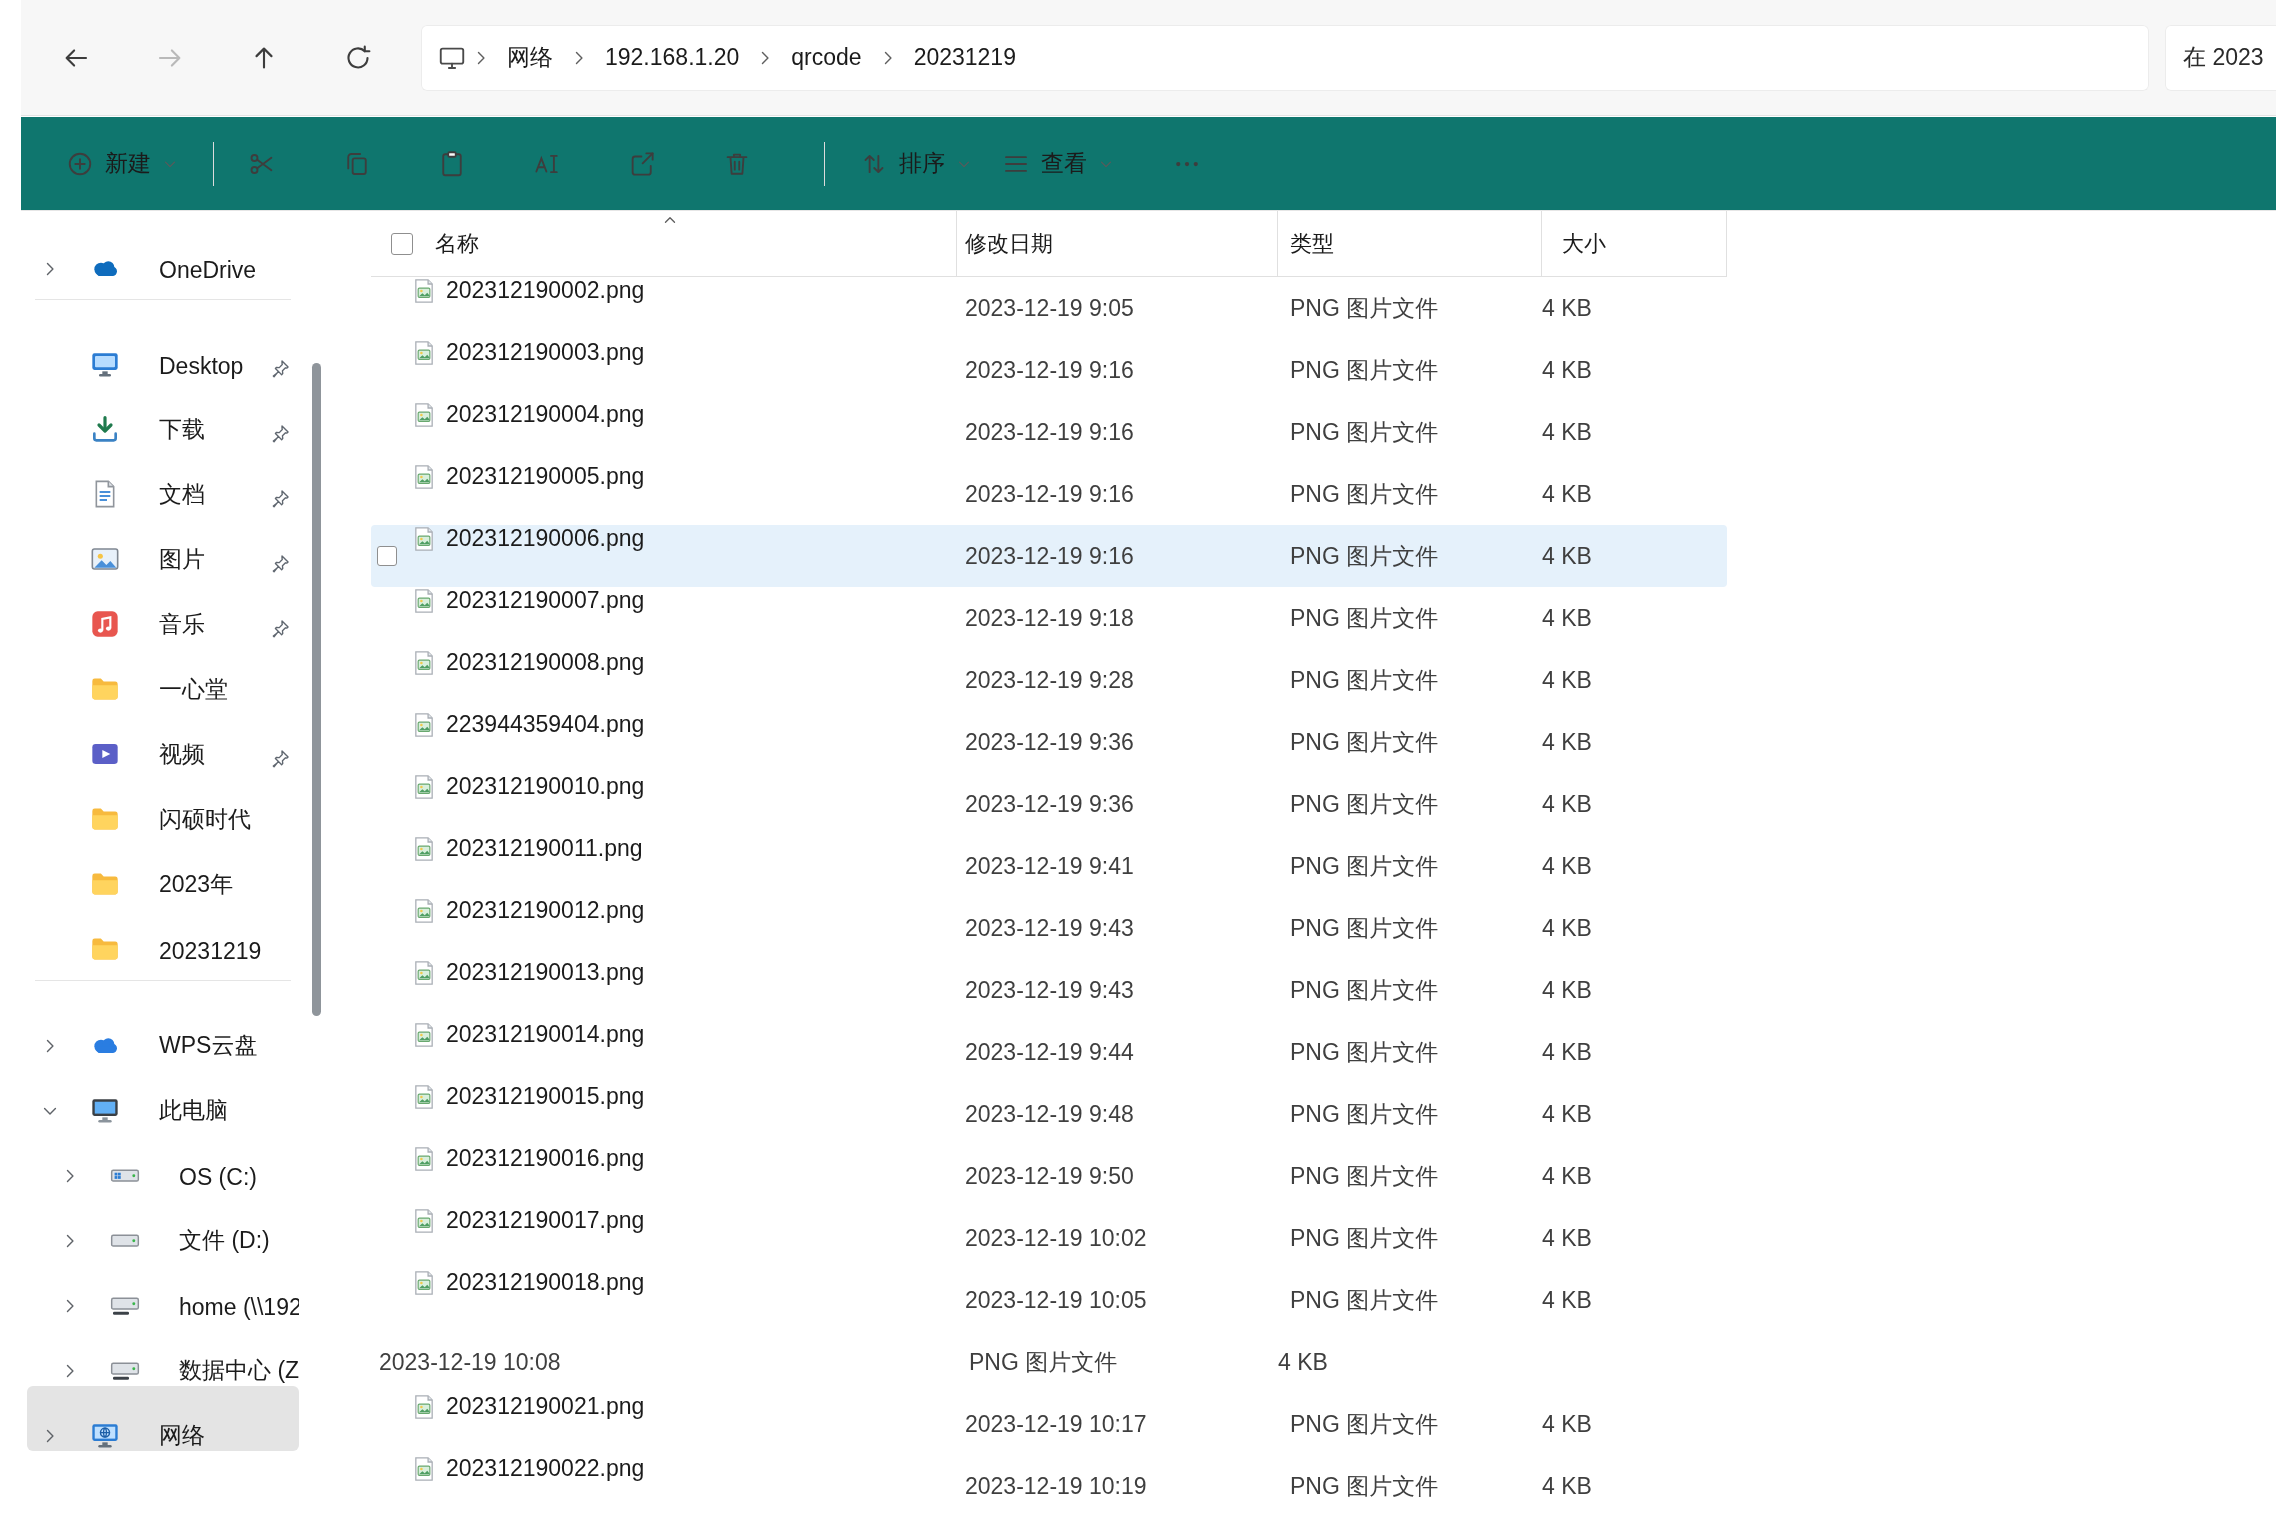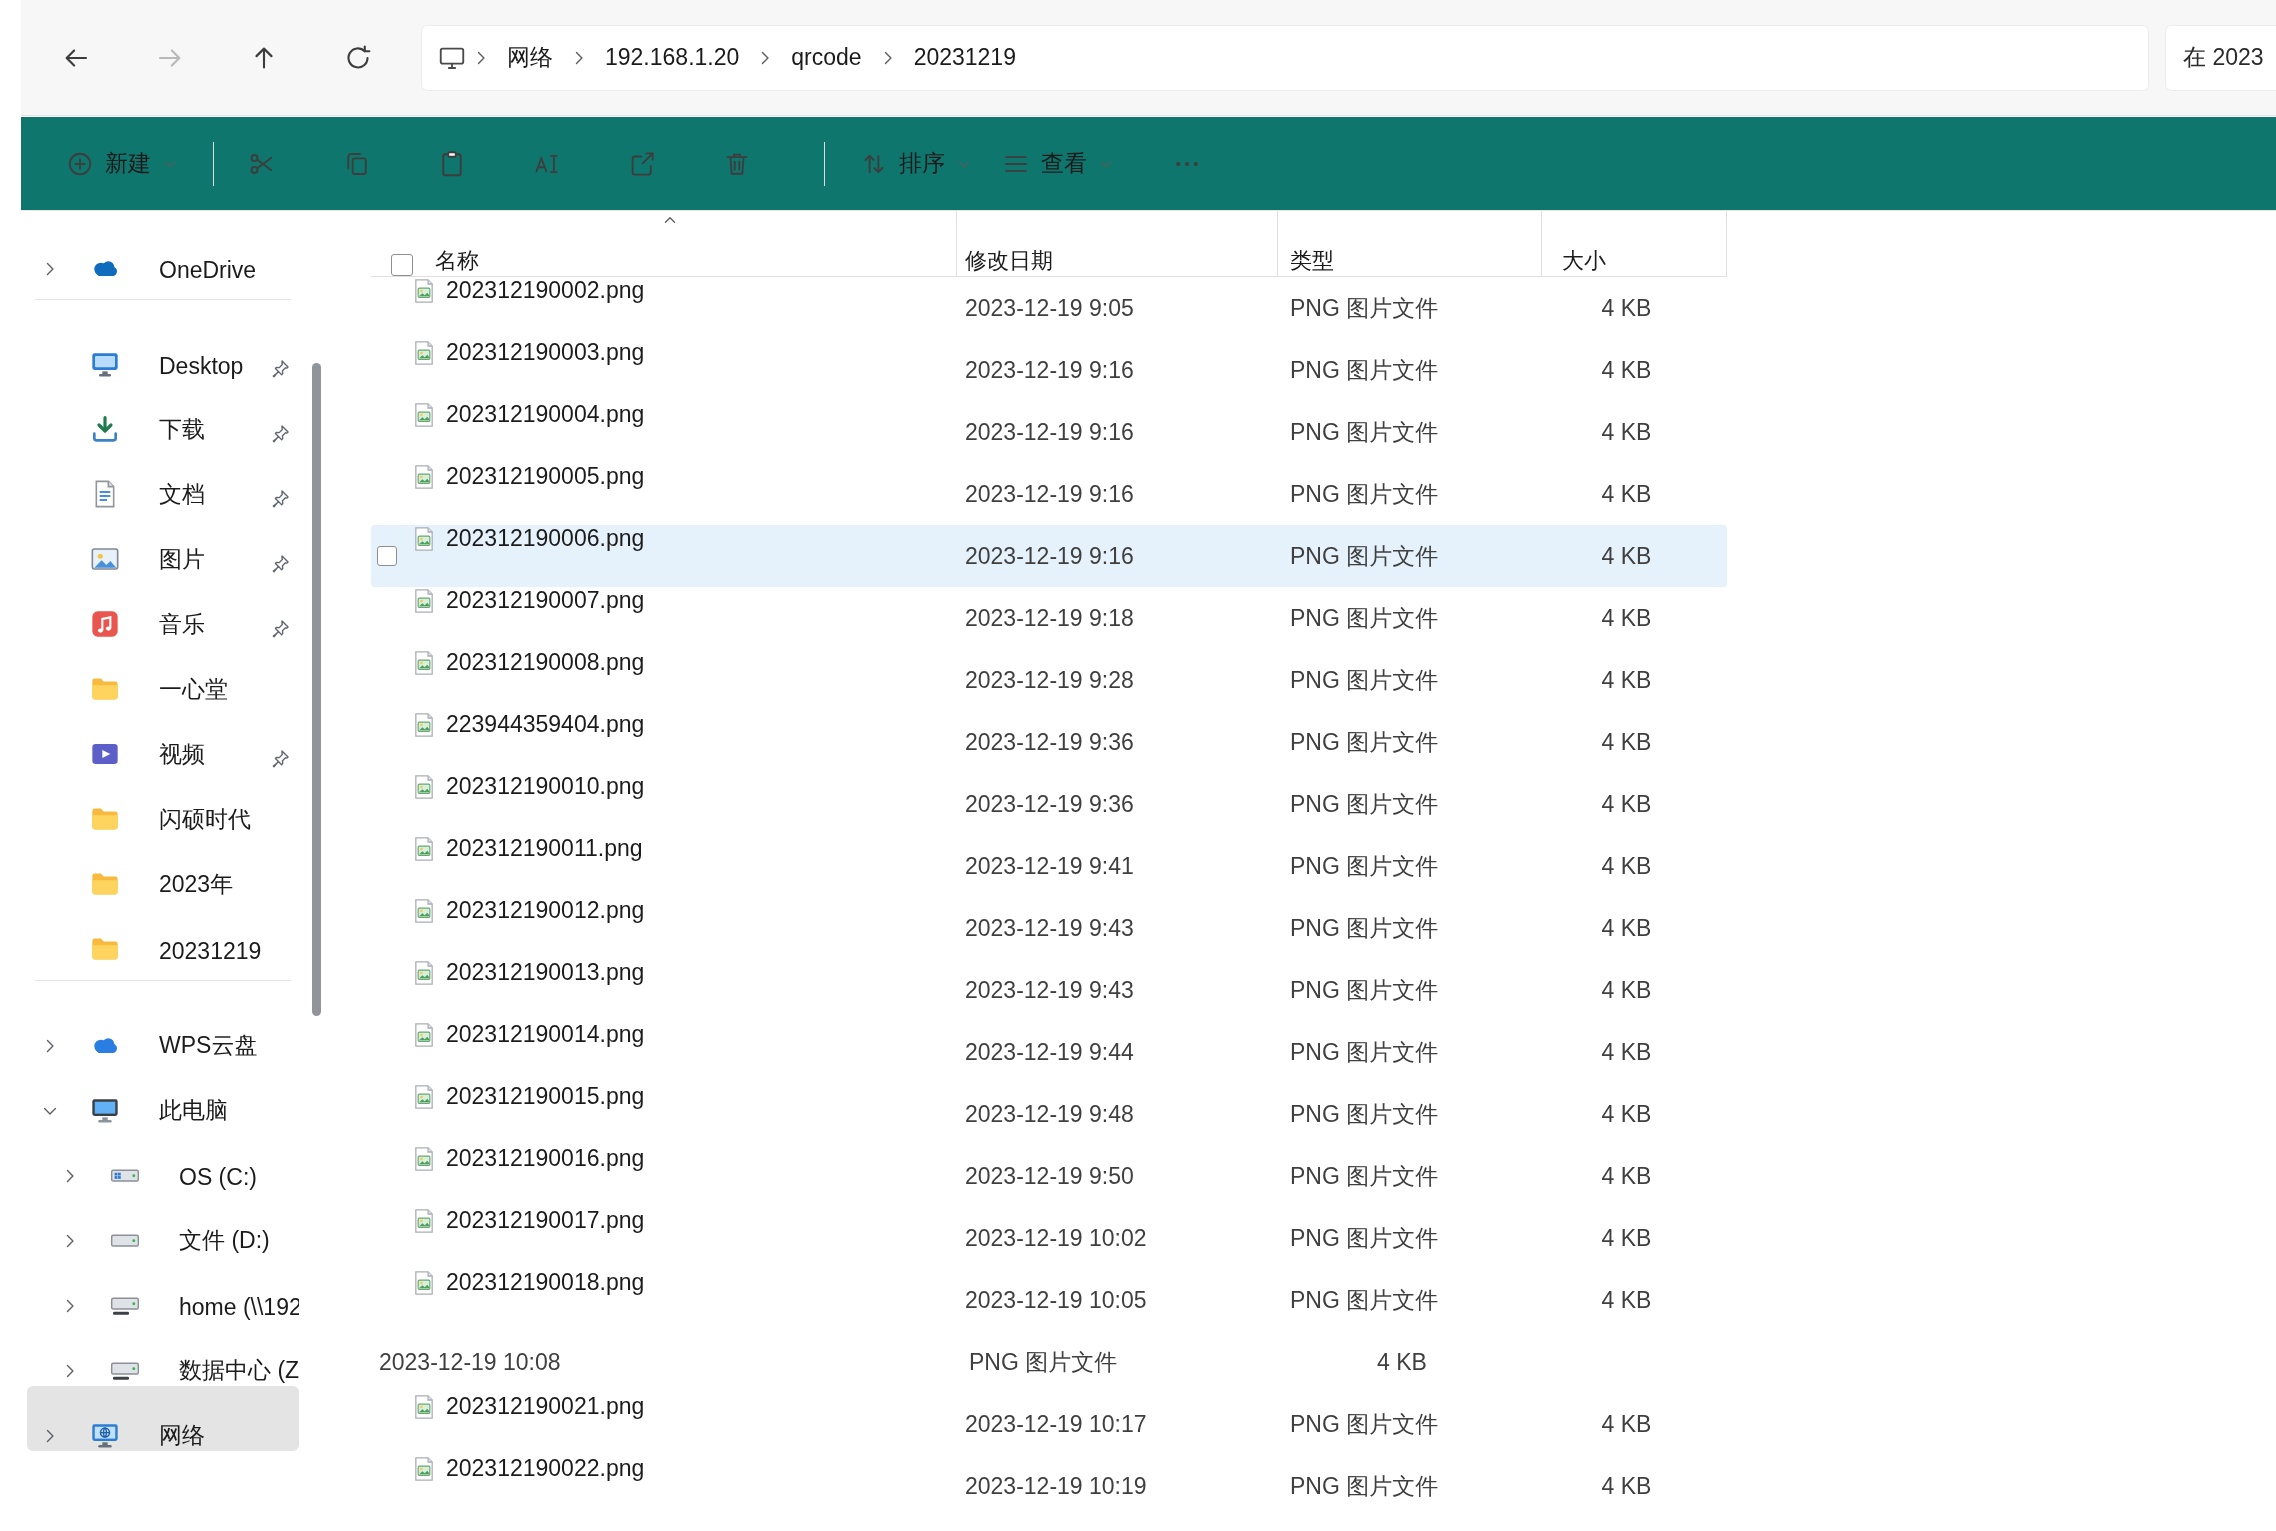--- a/index.html
+++ b/index.html
@@ -58,21 +58,21 @@
   .sb-pin{width:22px;height:22px;flex:none;margin-right:8px;color:#606770;display:flex;}
   .sb-pin svg{width:22px;height:22px;}
   .sb-divider{height:1px;background:#e5e5e5;margin:15px 14px;}
   .sb-scrollbar{position:absolute;left:291px;top:363px;width:9px;height:653px;
     background:#8f959b;border-radius:5px;cursor:pointer;}
 
   
   .filepane{position:absolute;top:211px;left:350px;width:1356px;bottom:0;background:#fff;}
   .list-header{height:66px;display:grid;grid-template-columns:586px 321px 264px 185px;
     border-bottom:1px solid #e0e0e0;font-size:22px;color:#1b1b1b;}
-  .col-h{position:relative;height:100%;display:flex;align-items:flex-end;border-right:1px solid #e0e0e0;cursor:pointer;}
+  .col-h{position:relative;height:100%;display:flex;align-items:center;border-right:1px solid #e0e0e0;cursor:pointer;}
   .col-h.col-name{padding-left:20px;}
   .col-h.col-date{padding-left:8px;}
   .col-h.col-type{padding-left:12px;}
   .col-h.col-size{padding-left:20px;}
   .hdr-checkbox{width:22px;height:22px;border:1.5px solid #8f8f8f;border-radius:3px;background:#fff;
     margin-right:22px;flex:none;cursor:pointer;}
   .sort-ind{position:absolute;left:290px;top:0px;width:18px;height:18px;color:#5f5f5f;display:flex;}
   .sort-ind svg{width:18px;height:18px;}
 
   .row{height:62px;display:grid;grid-template-columns:586px 321px 264px 185px;align-items:center;
@@ -80,21 +80,21 @@
   .row.selected{background:#e5f1fb;}
   .cell{white-space:nowrap;overflow:hidden;}
   .cell-name{display:flex;padding-left:39px;position:relative;height:100%;}
   .row-checkbox{position:absolute;left:6px;top:50%;transform:translateY(-50%);width:20px;height:20px;
     border:1.5px solid #8f8f8f;border-radius:3px;background:#fff;cursor:pointer;}
   .file-icon{width:28px;height:28px;flex:none;margin-right:8px;display:flex;}
   .file-icon svg{width:28px;height:28px;display:block;}
   .fname{color:#1b1b1b;}
   .cell-date{padding-left:8px;color:#3f3f3f;}
   .cell-type{padding-left:12px;color:#3f3f3f;}
-  .cell-size{padding-right:16px;color:#3f3f3f;text-align:center;}
+  .cell-size{padding-right:16px;color:#3f3f3f;text-align:left;}
 </style>
 </head>
 <body>
 
 <div class="window">
 
   <header class="navbar">
     <button class="nav-btn">
       <span>
           <svg viewBox="0 0 24 24" fill="none" stroke="currentColor" stroke-width="1.7" stroke-linecap="round" stroke-linejoin="round">

